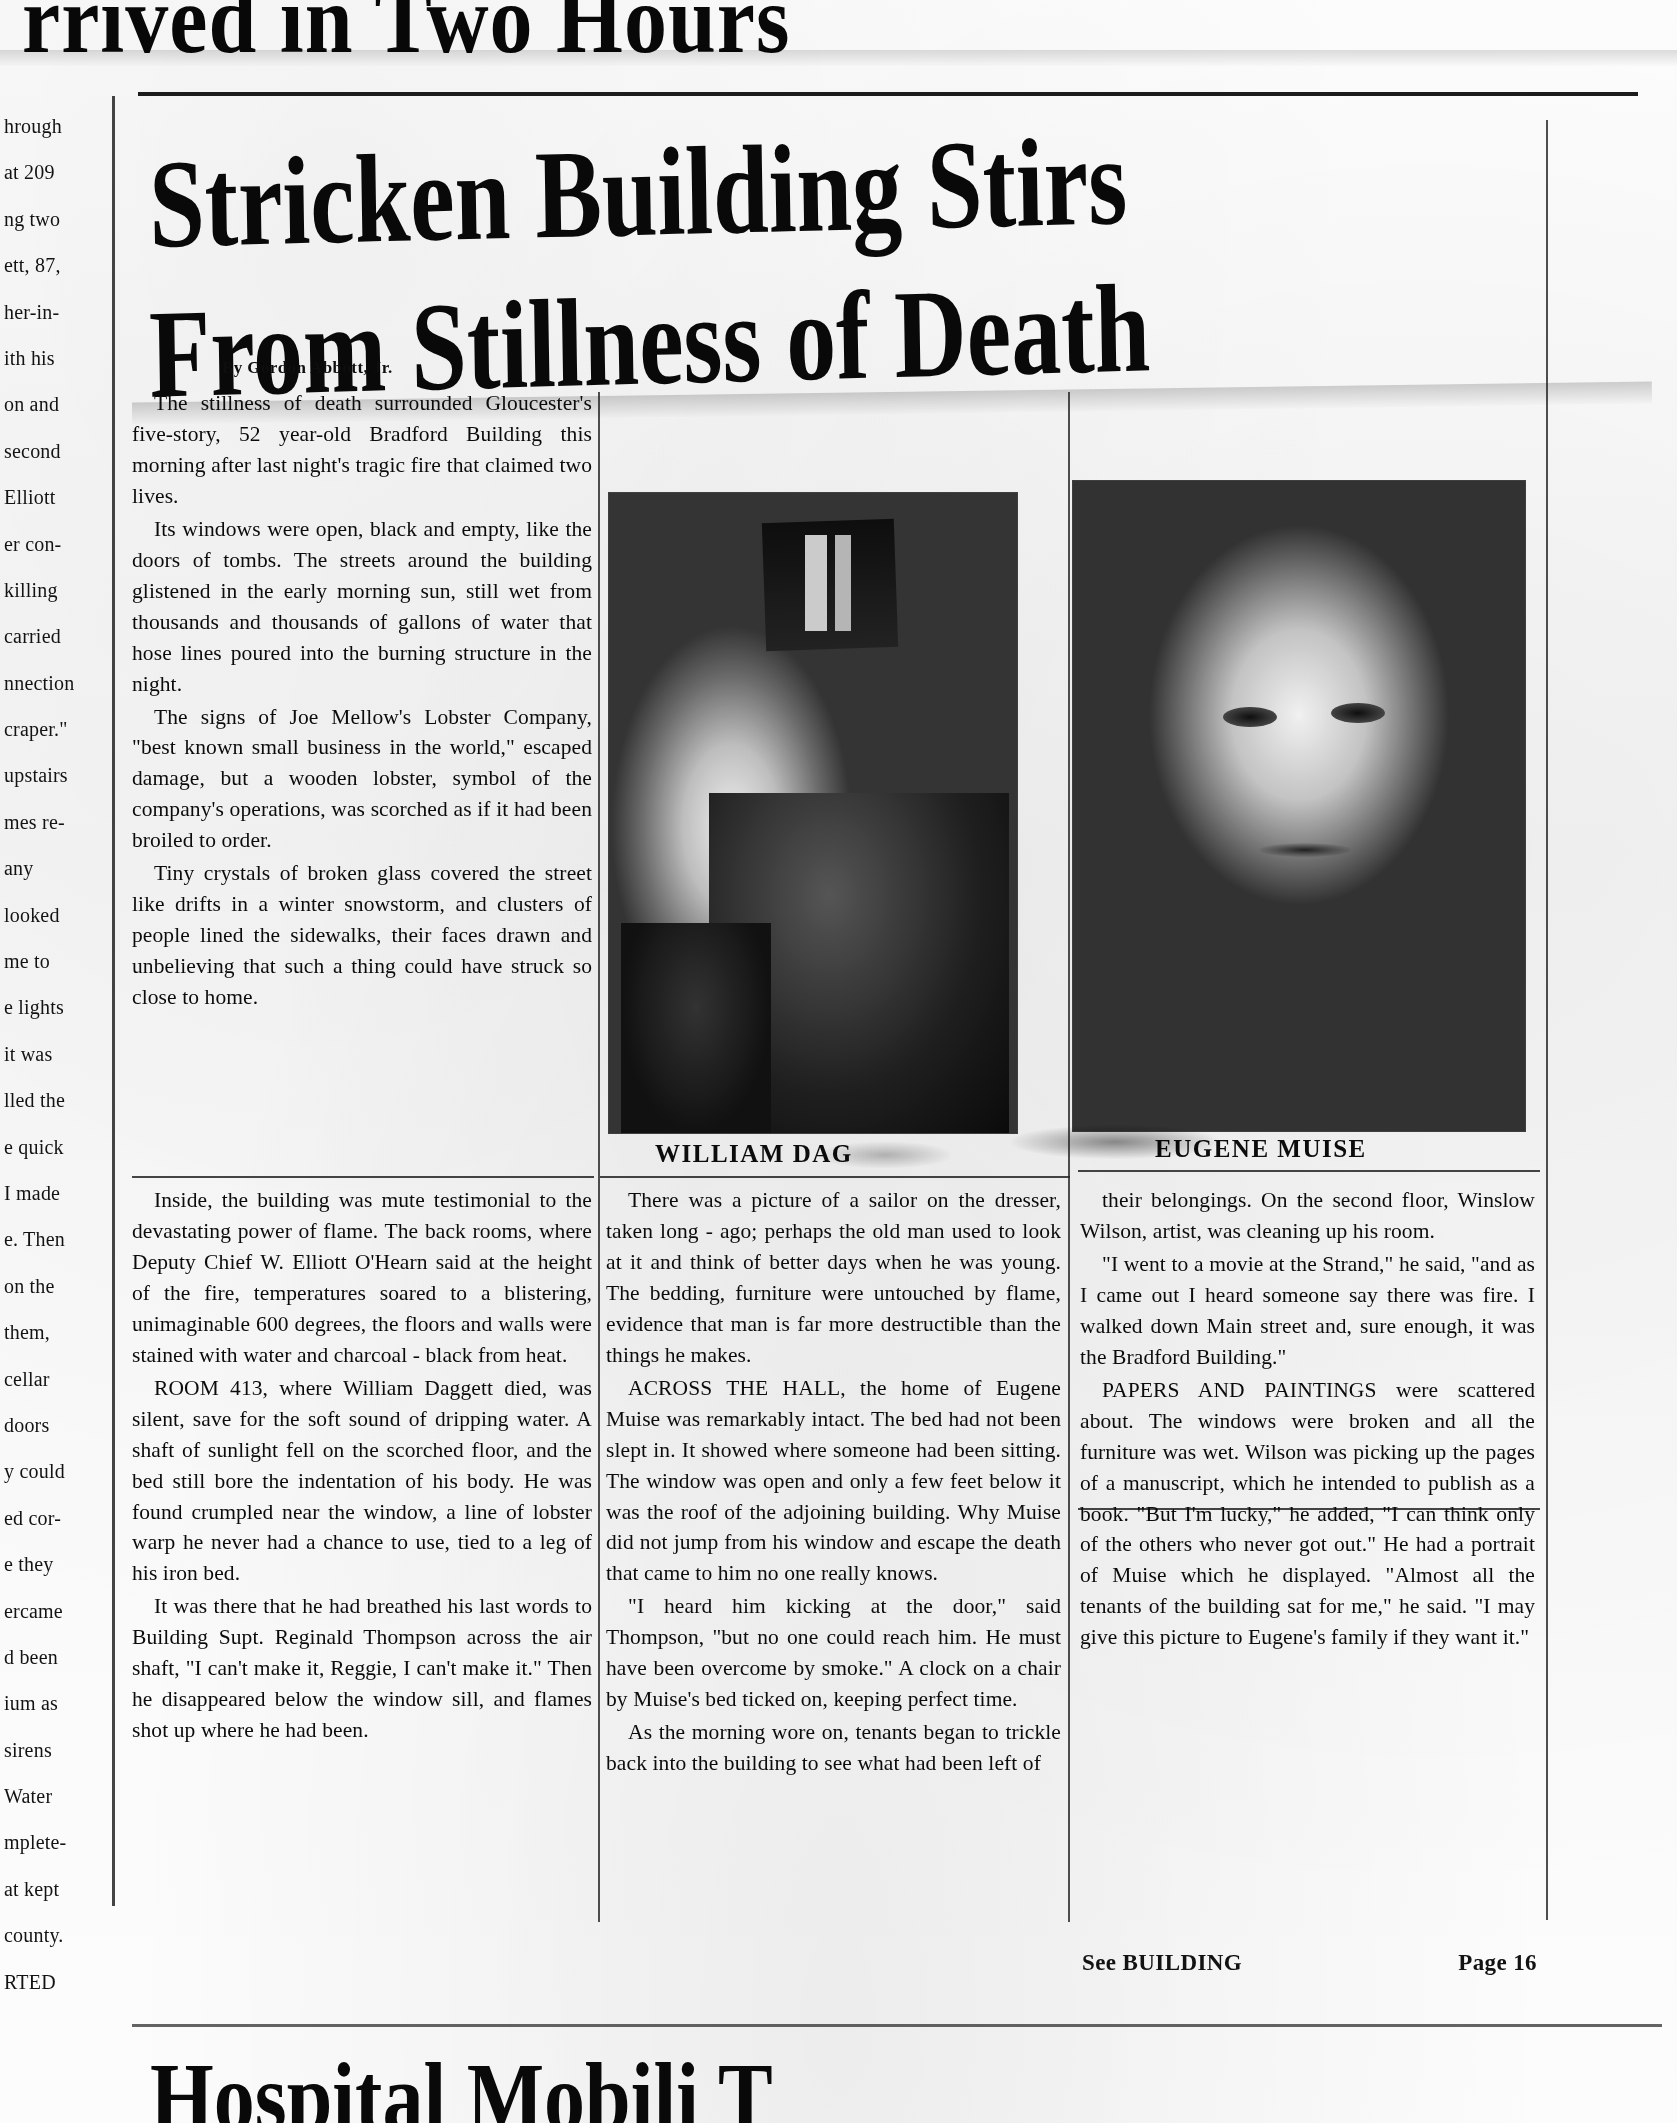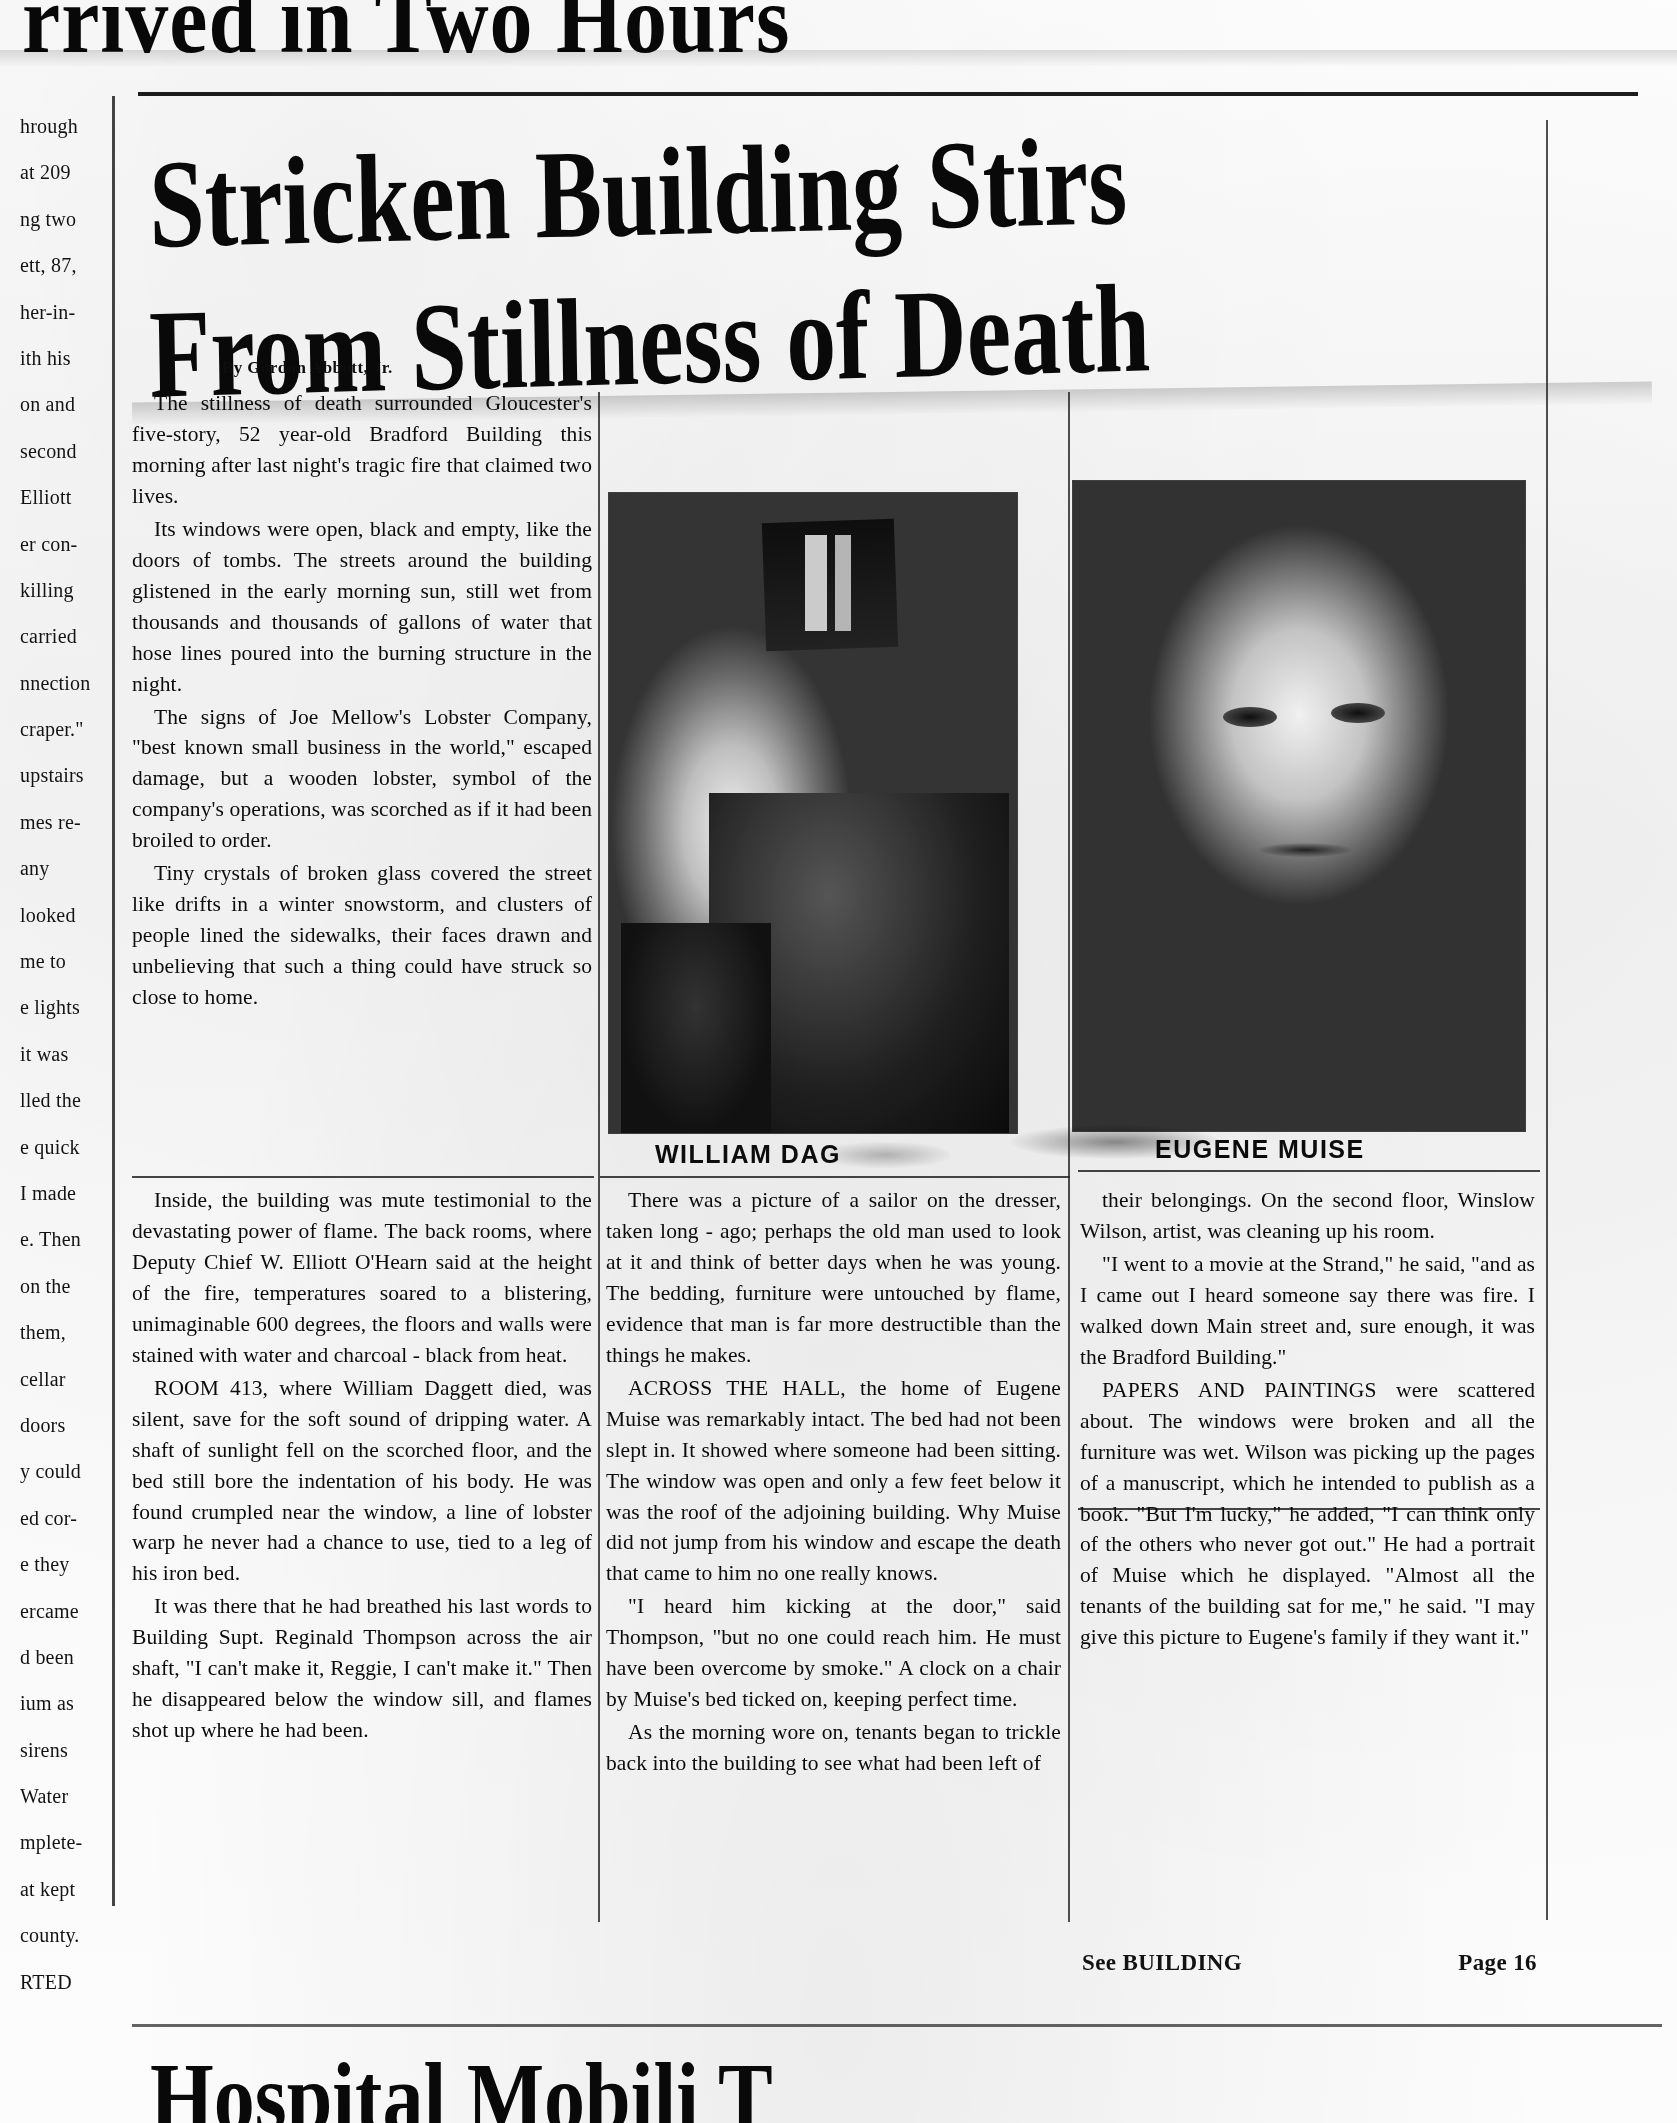--- a/index.html
+++ b/index.html
@@ -64,21 +64,21 @@
   
   .left-sliver {
     position: absolute;
     left: 0;
     top: 110px;
     width: 126px;
     height: 1880px;
     font-size: 20px;
     line-height: 1.62;
     color: #1b1b1b;
-    padding-left: 20px;
+    padding-left: 4px;
     overflow: hidden;
     letter-spacing: .2px;
   }
   .left-sliver p { margin: 0 0 14px 0; }
   .sliver-rule {
     position: absolute;
     left: 112px;
     top: 96px;
     width: 3px;
     height: 1810px;
@@ -266,21 +266,21 @@
     border-radius: 50%;
   }
   .photo-right .mouth {
     position: absolute; left: 186px; top: 362px; width: 92px; height: 14px;
     background: radial-gradient(ellipse at 50% 50%, #2a2724 0%, rgba(0,0,0,0) 75%);
     border-radius: 50%;
   }
 
   .caption {
     position: absolute;
-    font-family: Liberation Sans, sans-serif;
+    font-family: Liberation Serif, serif;
     font-size: 25px;
     font-weight: bold;
     letter-spacing: 1.5px;
     color: #151515;
   }
   .cap-left { left: 655px; top: 1140px; }
   .cap-right { left: 1155px; top: 1135px; }
   .cap-smudge {
     position: absolute;
     left: 1010px;

